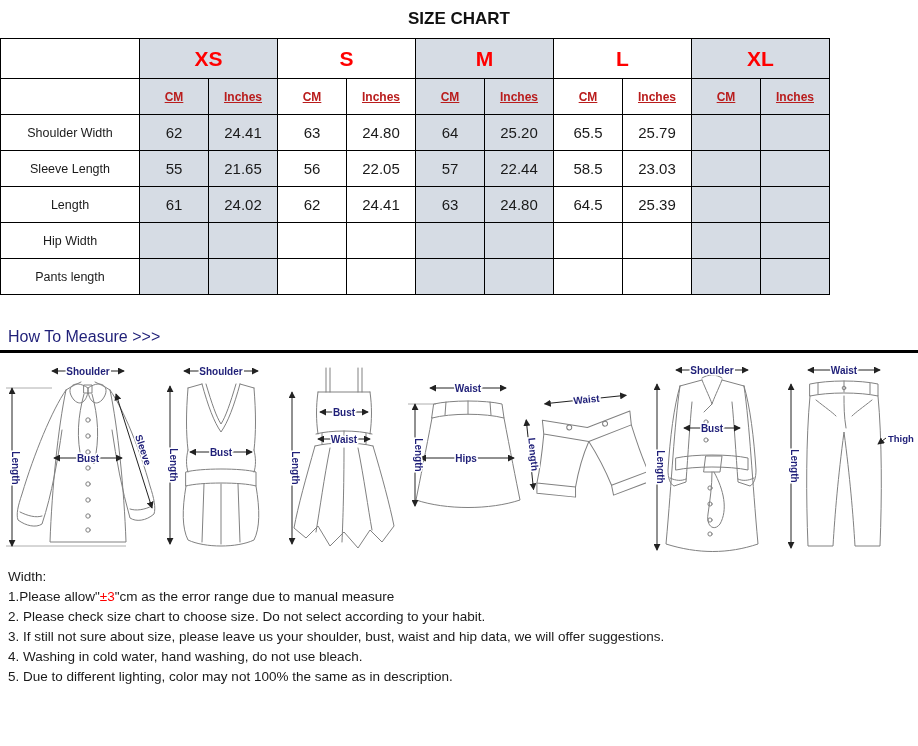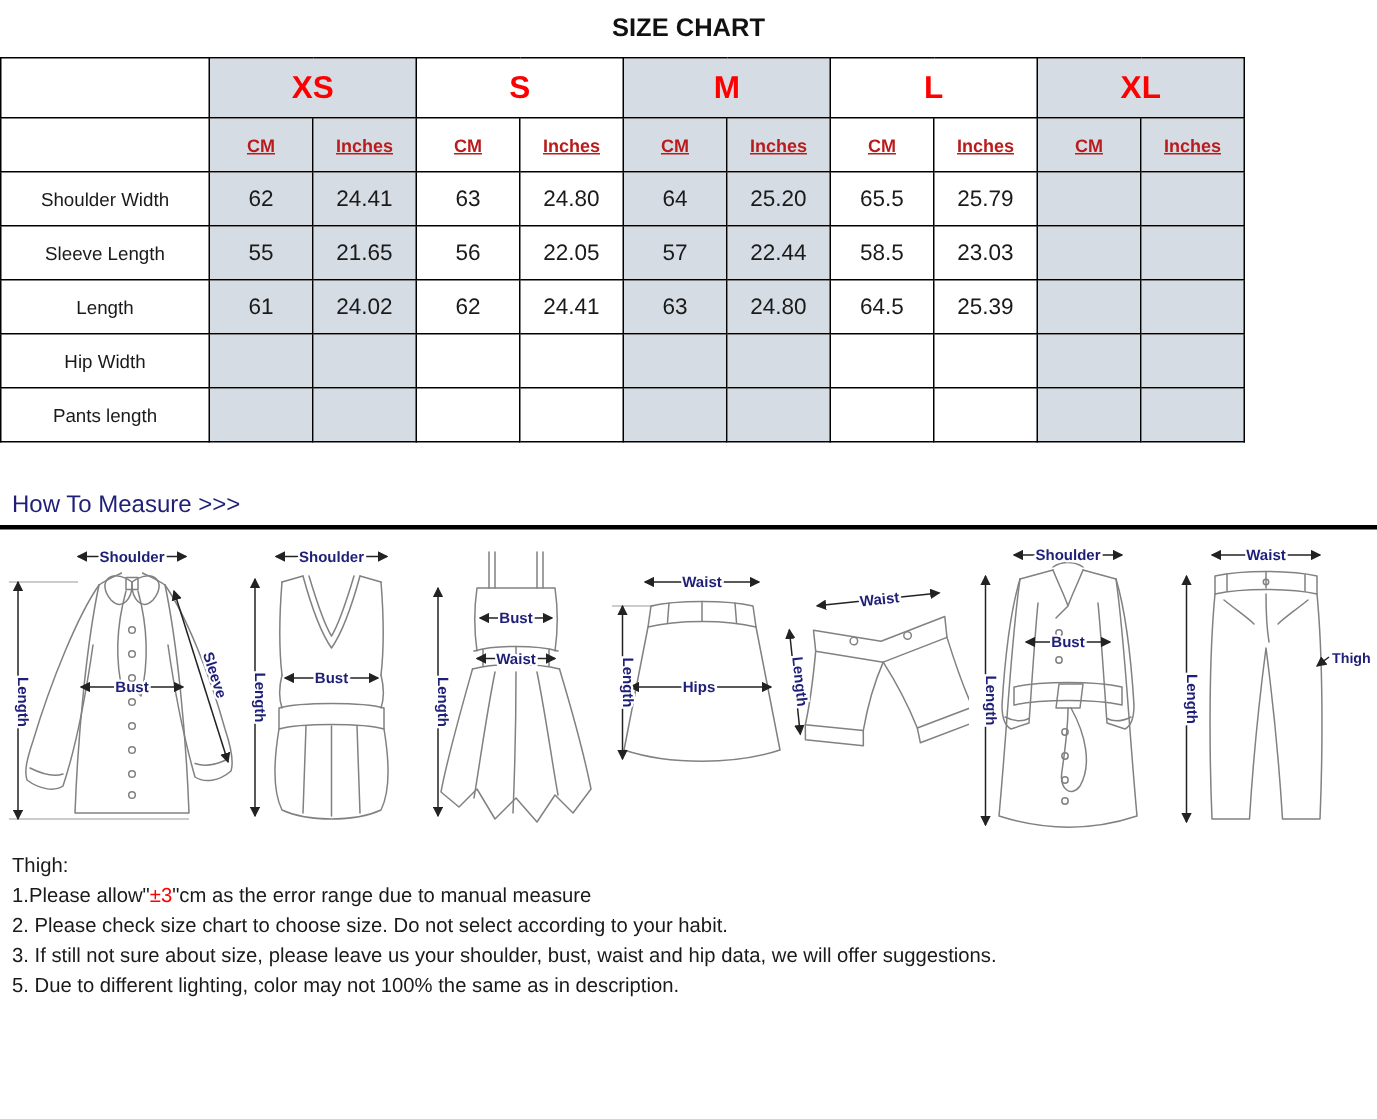--- a/index.html
+++ b/index.html
@@ -292,18 +292,19 @@
     <text class="t" x="64" y="15.5">Waist</text>
     <line class="m" x1="11" y1="26" x2="11" y2="190" marker-start="url(#mk)" marker-end="url(#mk)"></line>
     <text class="t" x="11" y="108" transform="rotate(90 11 108)">Length</text>
     <line class="m" x1="98" y1="86" x2="106" y2="80" marker-start="url(#mk)"></line>
     <text class="t" x="108" y="84" style="text-anchor:start;font-size:9.5px">Thigh</text>
   </svg>
 
 </div>
 
 <div class="notes">
-  <div>Thigh:</div>
+  <div>Width:</div>
   <div><span>1.Please allow"</span><span class="note-em">±3</span><span>"cm as the error range due to manual measure</span></div>
   <div>2. Please check size chart to choose size. Do not select according to your habit.</div>
   <div>3. If still not sure about size, please leave us your shoulder, bust, waist and hip data, we will offer suggestions.</div>
+  <div>4. Washing in cold water, hand washing, do not use bleach.</div>
   <div>5. Due to different lighting, color may not 100% the same as in description.</div>
 </div>
 
 </body></html>

